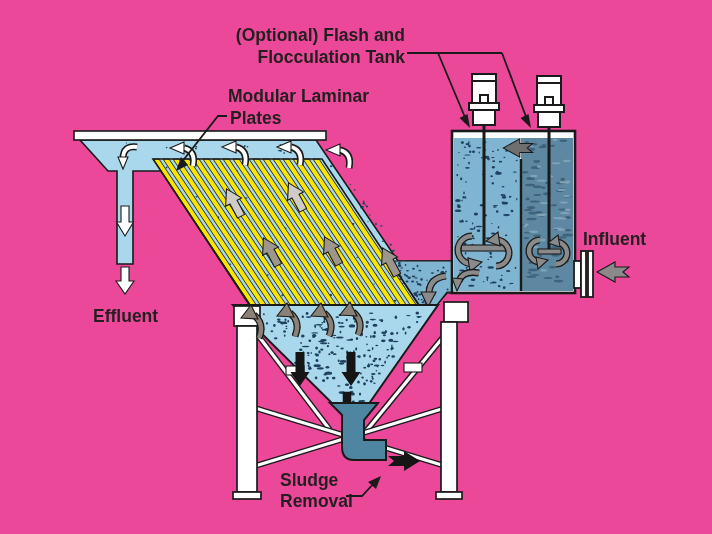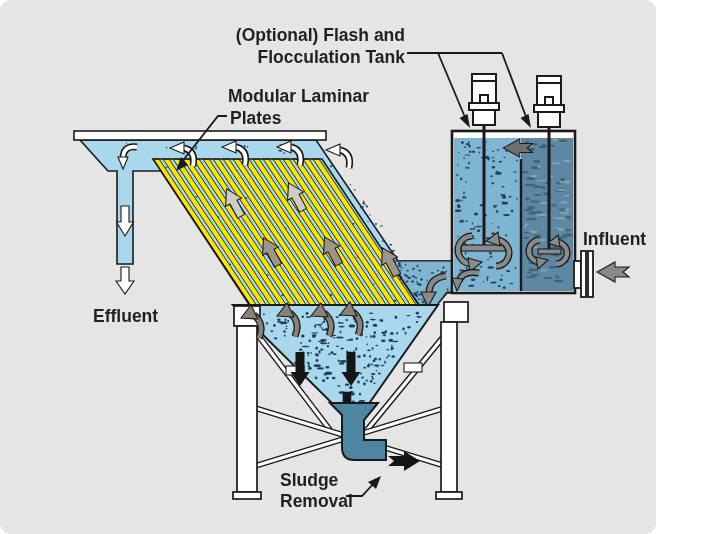--- a/index.html
+++ b/index.html
@@ -1,16 +1,16 @@
 <!DOCTYPE html>
 <html><head>
 <meta charset="utf-8">
 <style>
   html,body{margin:0;padding:0;background:#ffffff;}
-  .stage{position:relative;width:656px;height:534px;background:#e5e5e5;overflow:hidden;border-radius:11px;}
+  .stage{position:relative;width:712px;height:534px;background:#ec4899;overflow:hidden;}
   svg{display:block;}
   text{font-family:"Liberation Sans",sans-serif;font-weight:600;font-size:17.5px;fill:#231f20;}
   .outl{stroke:#1a1a1a;stroke-width:1.6;}
   .thin{stroke:#1a1a1a;stroke-width:1.1;}
   .lead{stroke:#1a1a1a;stroke-width:1.8;fill:none;}
   .shaftB{stroke:#1a1a1a;stroke-width:7;fill:none;stroke-linecap:butt;}
   .shaftW{stroke:#ffffff;stroke-width:3.8;fill:none;stroke-linecap:butt;}
   .shaftG{stroke-width:4.4;fill:none;stroke-linecap:butt;}
 </style>
 </head>

